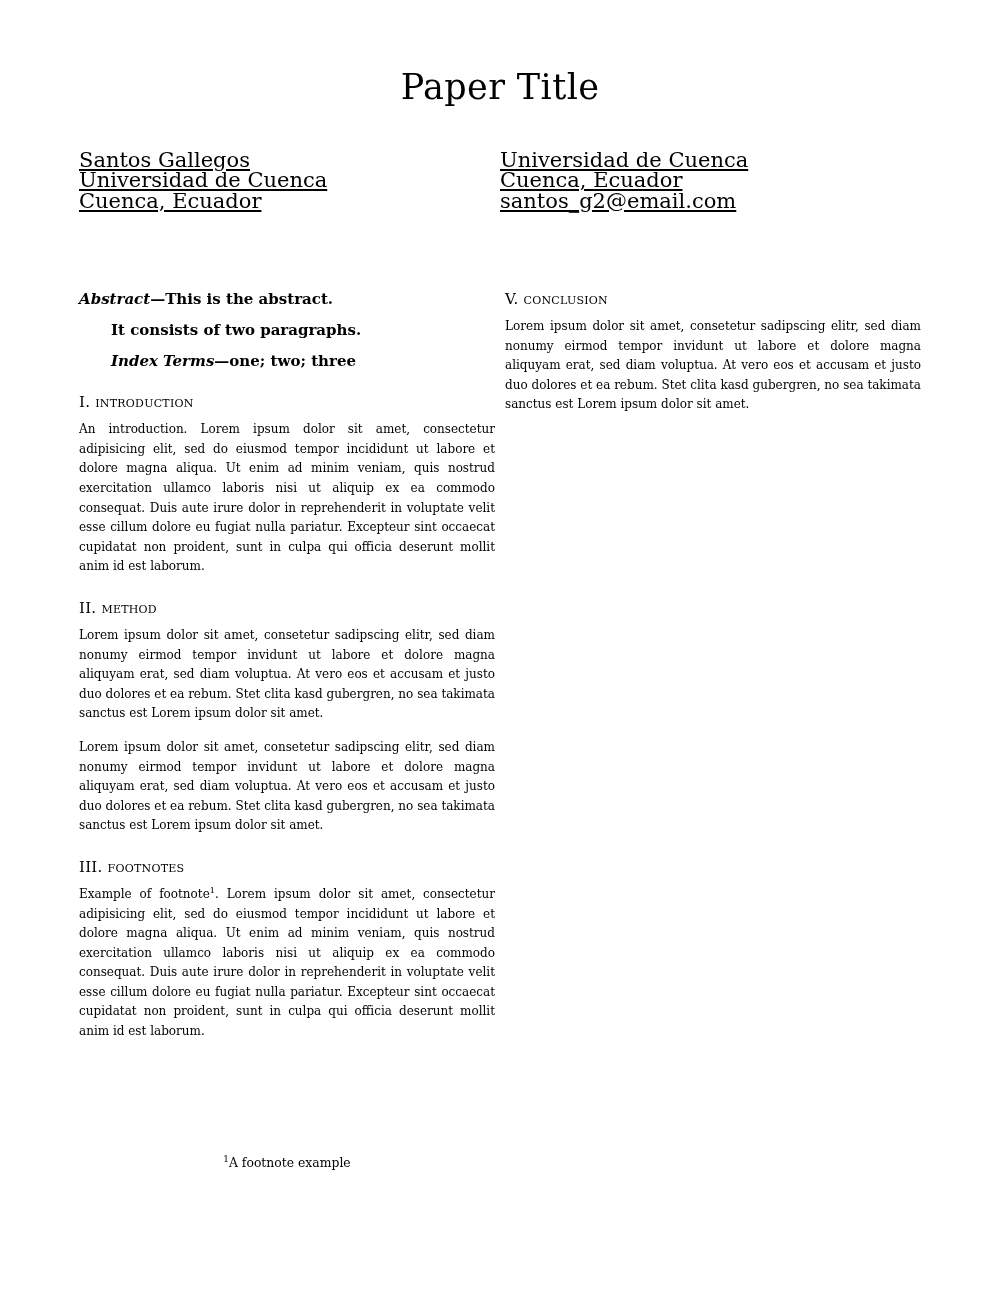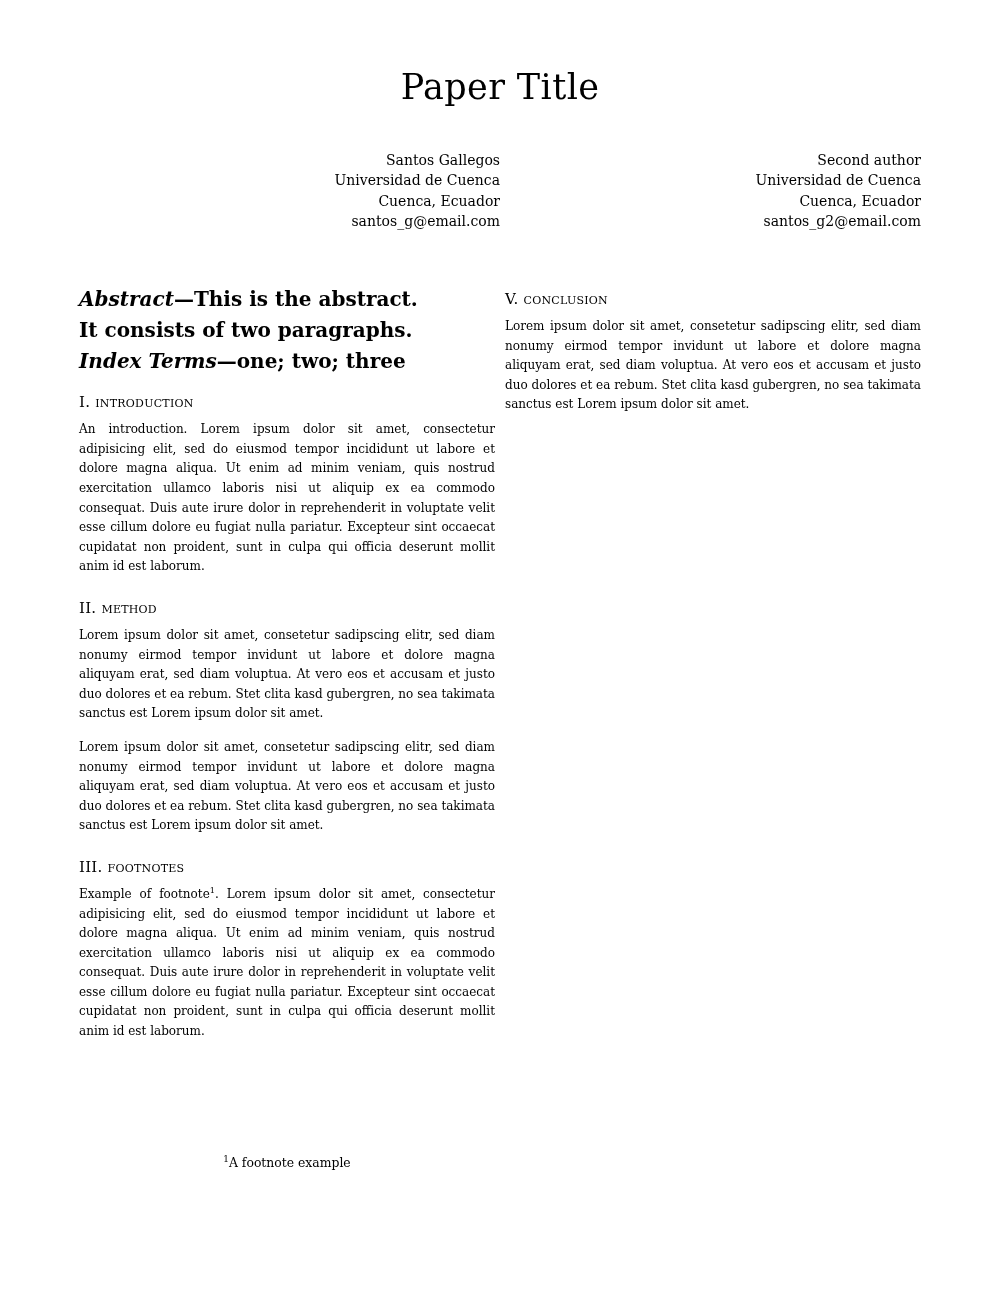--- a/index.html
+++ b/index.html
@@ -45,23 +45,24 @@
   .authors {
     position: absolute;
     left: 79px;
     top: 150px;
     width: 842px;
     display: flex;
     flex-direction: row;
   }
   .author {
     flex: 1 1 50%;
-    text-align: right;
-    font-size: 14px;
+    text-align: left;
+    font-size: 21px;
     line-height: 20.3px;
+    text-decoration: underline;
   }
   .author div { white-space: nowrap; }
 
   
   .columns {
     position: absolute;
     left: 79px;
     top: 290px;
     width: 842px;
     height: 880px;
@@ -79,27 +80,27 @@
     font-size: 12px;
     line-height: 19.6px;
     text-align: justify;
     text-justify: inter-word;
     hyphens: auto;
     -webkit-hyphens: auto;
   }
   p.body + p.body { margin-top: 14px; }
 
   .abstract-line {
-    font-size: 20px;
+    font-size: 15px;
     line-height: 19.4px;
     font-weight: bold;
     text-align: justify;
     margin: 0;
   }
-  .abstract-line + .abstract-line { margin-top: 11.5px; }
+  .abstract-line + .abstract-line { margin-top: 11.5px; margin-left: 32px; }
   .abstract-lead {
     font-weight: bold;
     font-style: italic;
   }
 
   h2.section {
     font-size: 15px;
     font-weight: normal;
     margin: 22px 0 9px 0;
     letter-spacing: 0.25px;
@@ -143,24 +144,22 @@
 
   <div class="title-block">
     <h1 class="paper-title">Paper Title</h1>
   </div>
 
   <div class="authors">
     <div class="author">
       <div>Santos Gallegos</div>
       <div>Universidad de Cuenca</div>
       <div>Cuenca, Ecuador</div>
-      <div>santos_g@email.com</div>
     </div>
     <div class="author">
-      <div>Second author</div>
       <div>Universidad de Cuenca</div>
       <div>Cuenca, Ecuador</div>
       <div>santos_g2@email.com</div>
     </div>
   </div>
 
   <div class="columns">
 
     <div class="col col-left">
 

